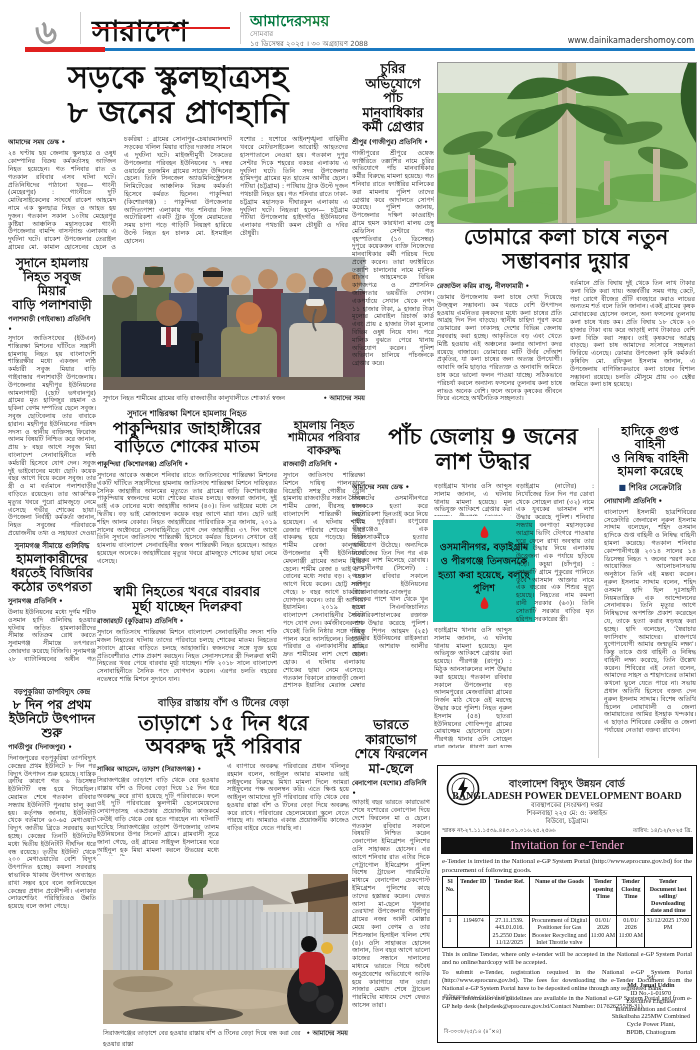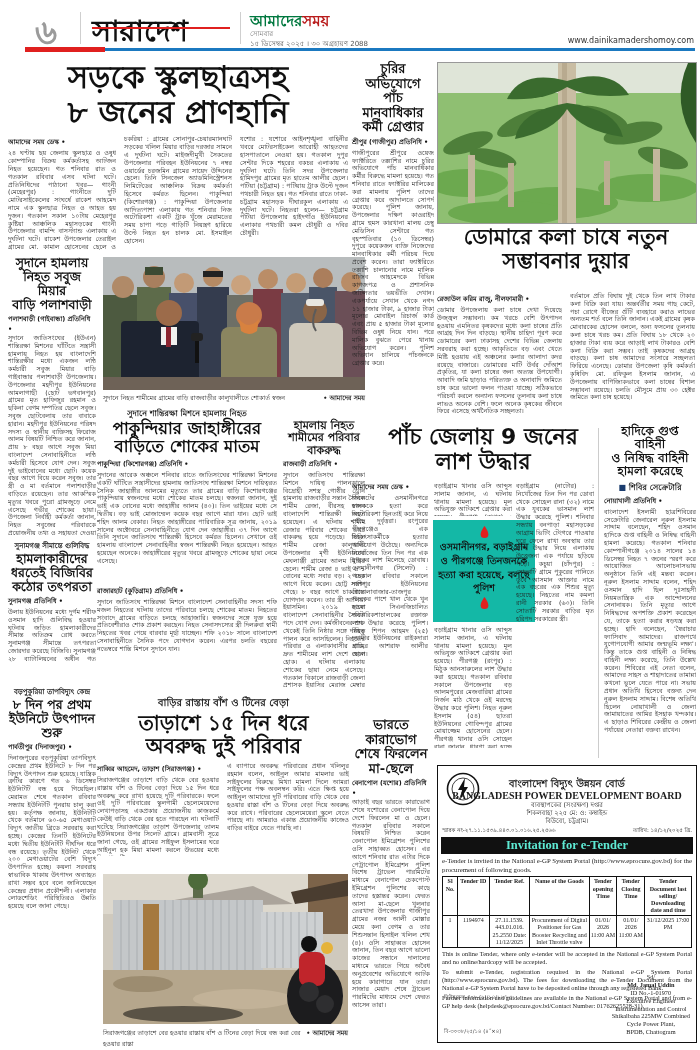--- a/index.html
+++ b/index.html
@@ -6,21 +6,21 @@
   .page{position:relative;width:700px;height:1050px;background:#ffffff;margin:0 auto;
         font-family:"DejaVu Sans",sans-serif;color:#1c1c1c;overflow:hidden;}
   
   .pagenum{position:absolute;left:20px;top:6px;width:52px;text-align:center;
            font-size:34px;font-weight:bold;color:#9b9b9b;}
   .hdr-div{position:absolute;top:12px;width:1px;height:32px;background:#cfcfcf;}
   .section-title{position:absolute;left:92px;top:8px;width:140px;text-align:left;
                  font-size:29px;font-weight:bold;color:#111;letter-spacing:0;}
   .section-strike{position:absolute;left:92px;top:27px;width:138px;height:2px;background:#e0201f;}
   .brand{position:absolute;left:250px;top:9px;font-size:15px;font-weight:bold;}
-  .brand .g{color:#00783f}.brand .r{color:#b91c1c}
+  .brand .g{color:#00783f}.brand .r{color:#15803d}
   .brand-day{position:absolute;left:250px;top:28px;font-size:7px;color:#777;}
   .brand-date{position:absolute;left:250px;top:38px;font-size:7px;color:#555;}
   .site{position:absolute;right:6px;top:36px;font-size:8px;color:#333;}
   .rule-red{position:absolute;left:25px;top:47px;width:80px;height:5px;background:#e0201f;}
   .rule-blue{position:absolute;left:105px;top:48px;width:590px;height:3px;background:#1b79c0;}
   
   .headline{font-weight:bold;color:#101010;text-align:center;line-height:1.12;}
   .kicker{font-weight:bold;color:#222;text-align:center;}
   .byline{font-weight:bold;font-size:6.5px;color:#111;margin:2px 0 1px 0;}
   .body{font-size:6.3px;line-height:1.24;color:#222;text-align:justify;overflow:hidden;}
@@ -35,21 +35,21 @@
   
   .tender{position:absolute;left:437px;top:765px;width:258px;height:276px;
           border:1.5px solid #111;font-family:"Liberation Serif",serif;background:#fff;}
   .t-head{ text-align:center;line-height:1.2;margin-top:12px;}
   .t-bn{font-size:10px;font-weight:bold;font-family:"DejaVu Sans",sans-serif;}
   .t-en{font-size:10px;font-weight:bold;}
   .t-sub{font-size:6.5px;font-family:"DejaVu Sans",sans-serif;}
   .t-logo{position:absolute;left:8px;top:6px;}
   .t-memo{display:flex;justify-content:space-between;font-size:5.5px;padding:2px 4px 1px 4px;
           font-family:"DejaVu Sans",sans-serif;}
-  .t-band{background:#111;color:#5eead4;text-align:center;font-size:12.5px;font-weight:bold;
+  .t-band{background:#111;color:#f9a8d4;text-align:center;font-size:12.5px;font-weight:normal;
           padding:1px 0;margin:1px 3px;}
   .t-intro{font-size:6.8px;text-align:justify;padding:2px 4px;line-height:1.25;}
   table.t{border-collapse:collapse;margin:0 4px;width:250px;font-size:6px;line-height:1.2;}
   table.t th,table.t td{border:0.8px solid #111;padding:1px;text-align:center;vertical-align:top;}
   table.t th{font-weight:bold;}
   .t-notes{font-size:6.4px;text-align:justify;padding:2px 4px 0 4px;line-height:1.25;}
   .t-sig{position:absolute;right:6px;bottom:6px;text-align:center;font-size:6.3px;line-height:1.25;}
   .t-sig .nm{font-weight:bold;}
   .t-ref{position:absolute;left:6px;bottom:40px;font-size:5.3px;font-family:"DejaVu Sans",sans-serif;color:#333;}
   .t-ref2{position:absolute;left:6px;bottom:6px;font-size:5.3px;font-family:"DejaVu Sans",sans-serif;color:#333;}
@@ -170,20 +170,24 @@
     <div class="kicker" style="font-size:8px">সুদানে শান্তিরক্ষা মিশনে হামলায় নিহত</div>
     <div class="headline" style="font-size:16.5px">
       <div>পাকুন্দিয়ার জাহাঙ্গীরের</div>
       <div>বাড়িতে শোকের মাতম</div>
     </div>
     <div class="byline">পাকুন্দিয়া (কিশোরগঞ্জ) প্রতিনিধি •</div>
     <div class="body" style="height:102px">সুদানের আরেক অঞ্চলে শনিবার রাতে জাতিসংঘের শান্তিরক্ষা মিশনের একটি ঘাঁটিতে সন্ত্রাসীদের হামলায় জাতিসংঘ শান্তিরক্ষা মিশনে দায়িত্বরত সৈনিক জাহাঙ্গীর আলমের মৃত্যুতে তার গ্রামের বাড়ি কিশোরগঞ্জের পাকুন্দিয়ায় স্বজনদের মধ্যে শোকের মাতম চলছে। স্বজনরা জানান, দুই ভাই এক বোনের মধ্যে জাহাঙ্গীর আলম (৪০)। তিন ভাইয়ের মধ্যে সে দ্বিতীয়। বড় ভাই মোজাম্মেল কয়েক বছর আগে মারা যান। ছোট ভাই শহিদ আলম বেকার। নিহত জাহাঙ্গীরের পারিবারিক সূত্র জানায়, ২০১৯ সালের অক্টোবরে সেনাবাহিনীতে যোগ দেন জাহাঙ্গীর। ৩৭ দিন আগে তিনি সুদানে জাতিসংঘ শান্তিরক্ষী হিসেবে কর্মরত ছিলেন। সেখানে ওই হামলায় বাংলাদেশ সেনাবাহিনীর স্বজন শান্তিরক্ষী নিহত হয়েছেন। আহত হয়েছেন অনেকে। জাহাঙ্গীরের মৃত্যুর খবরে গ্রামজুড়ে শোকের ছায়া নেমে এসেছে।</div>
   </div>
 
   <div class="abs" style="left:97px;top:584px;width:180px">
+    <div class="headline" style="font-size:13.5px">
+      <div>স্বামী নিহতের খবরে বারবার</div>
+      <div>মূর্ছা যাচ্ছেন দিলরুবা</div>
+    </div>
     <div class="byline">রাজারহাট (কুড়িগ্রাম) প্রতিনিধি •</div>
     <div class="body" style="height:56px">সুদানে জাতিসংঘ শান্তিরক্ষা মিশনে বাংলাদেশ সেনাবাহিনীর সদস্য শফি মজল নিহতের ঘটনায় তাদের পরিবারে চলছে শোকের মাতম। নিহতের সংবাদে গ্রামের বাড়িতে চলছে আহাজারি। স্বজনদের সঙ্গে যুক্ত হয়ে প্রতিবেশীরাও শোক প্রকাশ করছেন। নিহত সেনাসদস্যের স্ত্রী দিলরুবা স্বামী নিহতের খবর পেয়ে বারবার মূর্ছা যাচ্ছেন। শফি ২০১৮ সালে বাংলাদেশ সেনাবাহিনীতে সৈনিক পদে যোগদান করেন। এরপর চলতি বছরের নভেম্বরে শান্তি মিশনে সুদানে যান।</div>
   </div>
 
   <div class="abs" style="left:283px;top:420px;width:82px">
     <div class="headline" style="font-size:11px">
       <div>হামলায় নিহত</div>
       <div>শামীমের পরিবার</div>
       <div>বাকরুদ্ধ</div>
     </div>
@@ -304,21 +308,21 @@
       <rect x="70" y="100" width="6" height="44" fill="#bbae92"></rect>
       <rect x="166" y="98" width="6" height="44" fill="#bbae92"></rect>
       <path d="M250 0 q-18 40 8 80 L258 0 Z" fill="#2f5a26"></path>
     </svg>
   </div>
   <div class="abs" style="left:437px;top:226px;width:258px">
     <div class="headline" style="font-size:21px">
       <div>ডোমারে কলা চাষে নতুন</div>
       <div>সম্ভাবনার দুয়ার</div>
     </div>
-    <div style="display:flex;gap:8px;margin-top:19px">
+    <div style="display:flex;gap:8px;margin-top:6px">
       <div style="width:125px">
         <div class="byline">রেজাউল করিম রাজু, নীলফামারী •</div>
         <div class="body" style="height:120px">ডোমার উপজেলায় কলা চাষে দেখা দিয়েছে উজ্জ্বল সম্ভাবনা। কম খরচে বেশি উৎপাদন হওয়ায় এমনিতর কৃষকদের মধ্যে কলা চাষের প্রতি আগ্রহ দিন দিন বাড়ছে। স্থানীয় চাহিদা পূরণ করে ডোমারের কলা ঢাকাসহ দেশের বিভিন্ন জেলায় সরবরাহ করা হচ্ছে। আকৃতিতে বড় এবং খেতে মিষ্টি হওয়ায় এই অঞ্চলের কলার আলাদা কদর রয়েছে বাজারে। ডোমারের মাটি উর্বর দোঁআশ প্রকৃতির, যা কলা চাষের জন্য অত্যন্ত উপযোগী। আবাদি জমি ছাড়াও পরিত্যক্ত ও অনাবাদি জমিতে চাষ করে ভালো ফলন পাওয়া যাচ্ছে। সঠিকভাবে পরিচর্যা করলে অন্যান্য ফসলের তুলনায় কলা চাষে লাভও অনেক বেশি। ফলে অনেক কৃষকের জীবনে ফিরে এসেছে অর্থনৈতিক সচ্ছলতা।</div>
       </div>
       <div class="body" style="width:125px;height:130px">বর্তমানে প্রতি বিঘায় দুই থেকে তিন লাখ টাকার কলা বিক্রি করা যায়। অন্তর্বর্তীর সময় গাছ কেটে, পচা রোগে বীজের গুঁটি ব্যবহারে করাও লাভের অন্যতম শর্ত বলে তিনি জানান। একই গ্রামের কৃষক মোবারকের হোসেন বললে, অন্য ফসলের তুলনায় কলা চাষে খরচ কম। প্রতি বিঘায় ১৮ থেকে ২০ হাজার টাকা ব্যয় করে আড়াই লাখ টাকারও বেশি কলা বিক্রি করা সম্ভব। তাই কৃষকদের আগ্রহ বাড়ছে। কলা চাষ আমাদের সংসারে সচ্ছলতা ফিরিয়ে এনেছে। ডোমার উপজেলা কৃষি কর্মকর্তা কৃষিবিদ মো. রফিকুল ইসলাম জানান, এ উপজেলায় বাণিজ্যিকভাবে কলা চাষের বিশাল সম্ভাবনা রয়েছে। চলতি মৌসুমে প্রায় ৩০ হেক্টর জমিতে কলা চাষ হয়েছে।</div>
     </div>
   </div>
 
   <div class="abs" style="left:372px;top:425px;width:222px">
     <div class="headline" style="font-size:22px">

